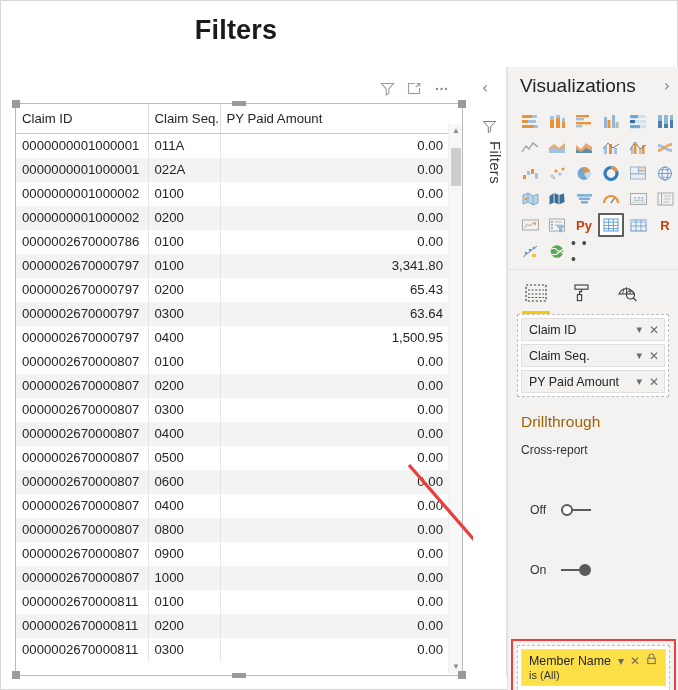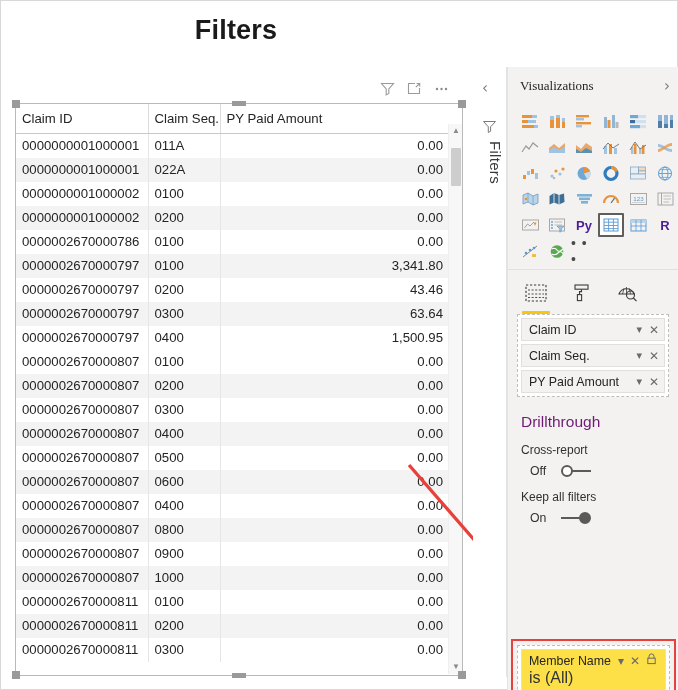--- a/index.html
+++ b/index.html
@@ -170,21 +170,21 @@
     background: #f3f2f1;
     border-left: 1px solid #e3e3e3;
   }
   .viz-header {
     position: relative;
     height: 38px;
     display: flex; align-items: center;
     padding: 0 8px 0 12px;
   }
   .viz-header .vh-title {
-    font-size: 13px; color: #252423; flex: 1; font-family: Liberation Serif, serif;
+    font-size: 19px; color: #252423; flex: 1;
   }
   .viz-header .vh-chevron {
     font-size: 15px; color: #7a7a7a; cursor: pointer;
     font-family: "DejaVu Sans", sans-serif;
   }
 
   .icon-grid {
     padding: 4px 8px 6px 9px;
     display: grid;
     grid-template-columns: repeat(6, 26px);
@@ -193,21 +193,21 @@
     border-bottom: 1px solid #e1e0df;
   }
   .viz-icon {
     width: 26px; height: 24px;
     display: flex; align-items: center; justify-content: center;
     cursor: pointer; border-radius: 1px;
   }
   .viz-icon.selected { border: 2px solid #605e5c; background: #ffffff; }
   .viz-icon svg { display: block; }
   .viz-icon .txt {
-    font-size: 13px; font-weight: bold; color: #4c1d95;
+    font-size: 13px; font-weight: bold; color: #c2410c;
     font-family: "Liberation Sans", sans-serif;
   }
   .viz-icon .dots { color: #4a4a4a; font-size: 14px; letter-spacing: 1px; }
 
   
   .field-tabs {
     display: flex; align-items: flex-end; gap: 18px;
     padding: 8px 0 0 14px;
     height: 44px;
   }
@@ -238,30 +238,30 @@
     cursor: pointer;
   }
   .chip:last-child { margin-bottom: 0; }
   .chip .cname { flex: 1; white-space: nowrap; overflow: hidden; }
   .chip .cv { color: #6a6a6a; font-size: 11px; margin-right: 7px; font-family: "DejaVu Sans", sans-serif; }
   .chip .cx { color: #6a6a6a; font-size: 12px; font-family: "DejaVu Sans", sans-serif; }
 
   
   .dt-title {
     padding: 16px 0 0 13px;
-    font-size: 15.5px; color: #701a75;
+    font-size: 15.5px; color: #a16207;
   }
   .dt-sub {
     padding: 12px 0 0 13px;
     font-size: 12px; color: #323130;
   }
   .toggle-row {
     display: flex; align-items: center; gap: 15px;
     padding: 7px 0 0 22px;
-    font-size: 12.3px; color: #323130;
+    font-size: 12.3px; color: #323130; margin-top: 39px;
   }
   .tgl { width: 30px; height: 12px; position: relative; cursor: pointer; }
   .tgl .track { position: absolute; left: 8px; top: 5px; width: 22px; height: 2px; background: #5a5a5a; }
   .tgl .knob {
     position: absolute; top: 0; width: 12px; height: 12px;
     border-radius: 50%;
   }
   .tgl.off .knob { left: 0; border: 2px solid #5a5a5a; background: #ffffff; }
   .tgl.on .track { left: 0; width: 22px; }
   .tgl.on .knob { left: 18px; background: #5a5a5a; border: 2px solid #5a5a5a; }
@@ -282,21 +282,21 @@
   }
   .dt-card {
     background: #fde047;
     border: 1px solid #e0dfde;
     padding: 3px 8px 4px 7px;
     cursor: pointer;
   }
   .dt-card .top { display: flex; align-items: center; font-size: 12.4px; color: #252423; }
   .dt-card .top .n { flex: 1; white-space: nowrap; }
   .dt-card .top .ic { color: #6a6a6a; font-size: 12px; margin-left: 6px; font-family: "DejaVu Sans", sans-serif; }
-  .dt-card .bottom { font-size: 16px; color: #333333; margin-top: 1px; }
+  .dt-card .bottom { font-size: 11px; color: #333333; margin-top: 1px; }
 </style>
 </head>
 <body>
 
 <div id="root">
 
   <div class="page-title">Filters</div>
 
   <div class="visual-toolbar">
     <span class="vt-icon" title="Filters">
@@ -369,21 +369,21 @@
               <td class="sep num">0.00</td>
             </tr>
             <tr class="alt">
               <td>0000002670000797</td>
               <td class="sep">0100</td>
               <td class="sep num">3,341.80</td>
             </tr>
             <tr>
               <td>0000002670000797</td>
               <td class="sep">0200</td>
-              <td class="sep num">43.46</td>
+              <td class="sep num">65.43</td>
             </tr>
             <tr class="alt">
               <td>0000002670000797</td>
               <td class="sep">0300</td>
               <td class="sep num">63.64</td>
             </tr>
             <tr>
               <td>0000002670000797</td>
               <td class="sep">0400</td>
               <td class="sep num">1,500.95</td>
@@ -806,21 +806,20 @@
     <div class="dt-title">Drillthrough</div>
     <div class="dt-sub">Cross-report</div>
     <div class="toggle-row">
       <span>Off</span>
       <span class="tgl off">
           <span class="track"></span>
           <span class="knob"></span>
         </span>
     </div>
 
-    <div class="dt-sub">Keep all filters</div>
     <div class="toggle-row">
       <span>On</span>
       <span class="tgl on">
           <span class="track"></span>
           <span class="knob"></span>
         </span>
     </div>
 
     <div class="dt-highlight"></div>
     <div class="dt-well">

